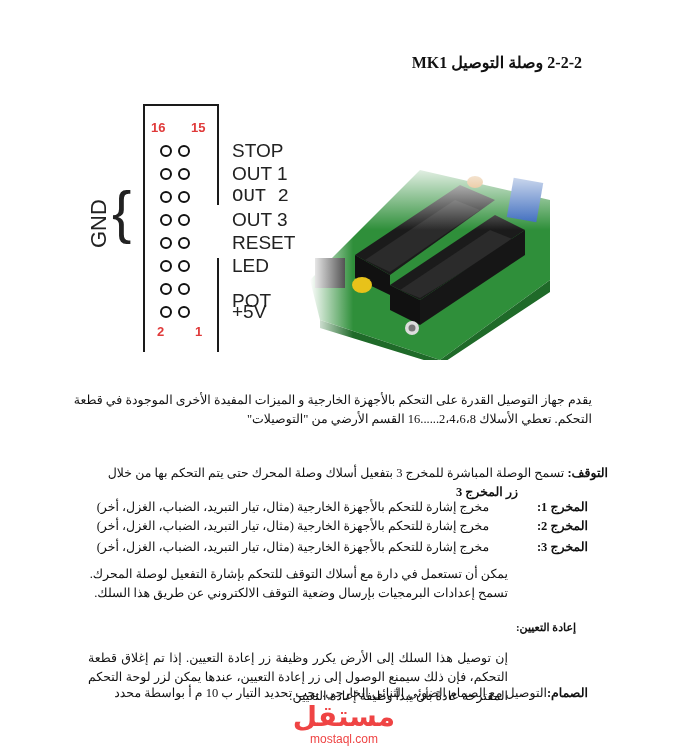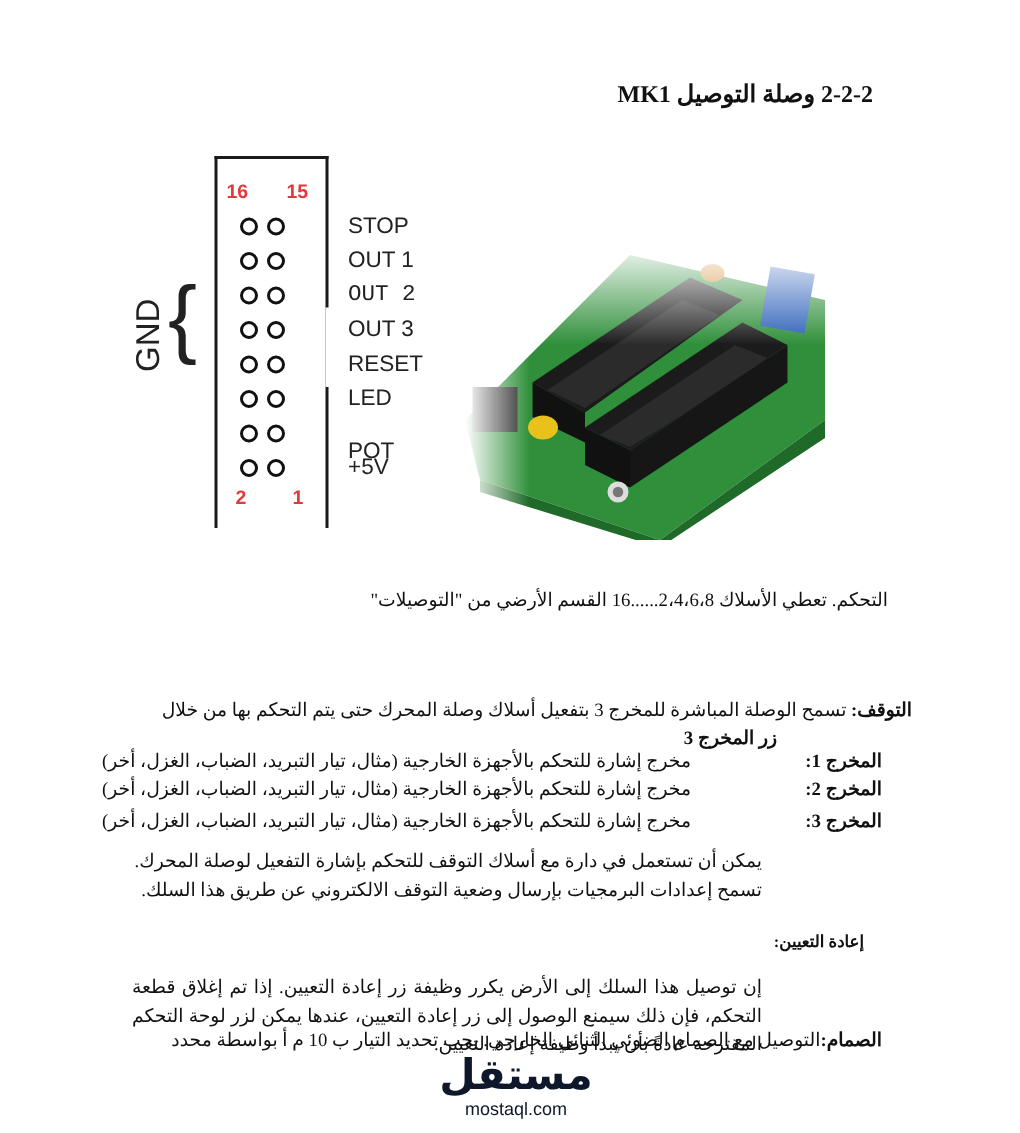--- a/index.html
+++ b/index.html
@@ -11,44 +11,44 @@
   .title { right:98px; top:53px; font-weight:bold; font-size:16px; direction:rtl;
            white-space:nowrap; }
 
   
   .pinbox { left:143px; top:104px; width:76px; height:248px;
             border:2px solid #1a1a1a; border-bottom:none; box-sizing:border-box; background:#fff; }
   .pinbox-cut { left:217px; top:205px; width:5px; height:53px; background:#fff; }
   .pinnum { font-family:"Liberation Sans", sans-serif; font-weight:bold; color:#e03a3a; font-size:13px; }
   .pinrow { left:160px; height:23px; display:flex; align-items:center; gap:6px; }
   .pin { width:8px; height:8px; border:2.5px solid #111; border-radius:50%; box-sizing:content-box; }
-  .plabel { left:232px; font-family:"Liberation Sans", sans-serif; font-size:15px; color:#222; height:23px;
+  .plabel { left:232px; font-family:"Liberation Sans", sans-serif; font-size:19px; color:#222; height:23px;
             line-height:23px; white-space:nowrap; }
   .gnd { left:86px; top:216px; font-family:"Liberation Sans", sans-serif; font-size:22px; color:#222;
          transform:rotate(-90deg); transform-origin:left top; }
   .brace { left:112px; top:183px; font-family:"Liberation Sans", sans-serif; font-size:58px;
            font-weight:200; color:#222; line-height:1; }
 
   
   .pcb { left:310px; top:160px; width:240px; height:200px; }
 
   
   .rtl { direction:rtl; text-align:right; font-size:12.5px; line-height:19px; }
   .p1 { right:88px; top:391px; width:520px; }
   .p2 { right:72px; top:444px; width:540px;margin-top:20px; }
   .b { font-weight:bold; }
   .outrow { right:92px; height:19px; width:520px; display:flex; direction:rtl; font-size:12.5px; }
   .outrow .lbl { width:62px; font-weight:bold; }
-  .outrow .txt { flex:1; text-align:left; padding-right:8px; }
+  .outrow .txt { flex:1; text-align:center; padding-right:8px; }
   .p3 { right:172px; top:565px; width:440px; }
   .reset-lbl { right:104px; top:621px; font-weight:bold; font-size:11px; direction:rtl;margin-left:35px; }
   .p4 { right:172px; top:620px; width:420px; text-align:justify;margin-top:29px; }
   .p5 { right:92px; top:684px; width:520px; white-space:nowrap; }
 
-  .watermark { left:286px; top:702px; width:116px; text-align:center; color:#0f172a; }
+  .watermark { left:286px; top:702px; width:116px; text-align:center; color:#ef4444; }
   .watermark .ar { font-family:"DejaVu Sans", sans-serif; font-size:28px; font-weight:bold; line-height:30px; direction:rtl; }
   .watermark .en { font-family:"Liberation Sans", sans-serif; font-size:12px; line-height:14px; }
 </style>
 </head>
 <body>
 
 <div class="abs title">2-2-2 وصلة التوصيل MK1</div>
 
 <div>
   <div class="abs pinbox"></div>
@@ -130,20 +130,21 @@
   <ellipse cx="52" cy="125" rx="10" ry="8" fill="#e8c21a"></ellipse>
   <ellipse cx="165" cy="22" rx="8" ry="6" fill="#d0842a"></ellipse>
   <rect x="5" y="98" width="30" height="30" fill="#2a2a2a"></rect>
   <circle cx="102" cy="168" r="7" fill="#ddd"></circle>
   <circle cx="102" cy="168" r="3.5" fill="#777"></circle>
   <rect x="0" y="0" width="240" height="200" fill="url(#fade)"></rect>
   <rect x="0" y="0" width="240" height="200" fill="url(#fadeL)"></rect>
 </svg>
 
 <div class="abs rtl p1">
+  <div>يقدم جهاز التوصيل القدرة على التحكم بالأجهزة الخارجية و الميزات المفيدة الأخرى الموجودة في قطعة</div>
   <div>التحكم. تعطي الأسلاك 2،4،6،8......16 القسم الأرضي من "التوصيلات"</div>
 </div>
 
 <div class="abs rtl p2">
   <div><span class="b">التوقف:</span><span> تسمح الوصلة المباشرة للمخرج  3 بتفعيل أسلاك وصلة المحرك حتى يتم التحكم بها من خلال</span></div>
   <div style="padding-right:90px;font-weight:bold;">زر المخرج 3</div>
 </div>
 
 <div class="abs outrow" style="top:499px;">
   <span class="lbl">المخرج 1:</span>

